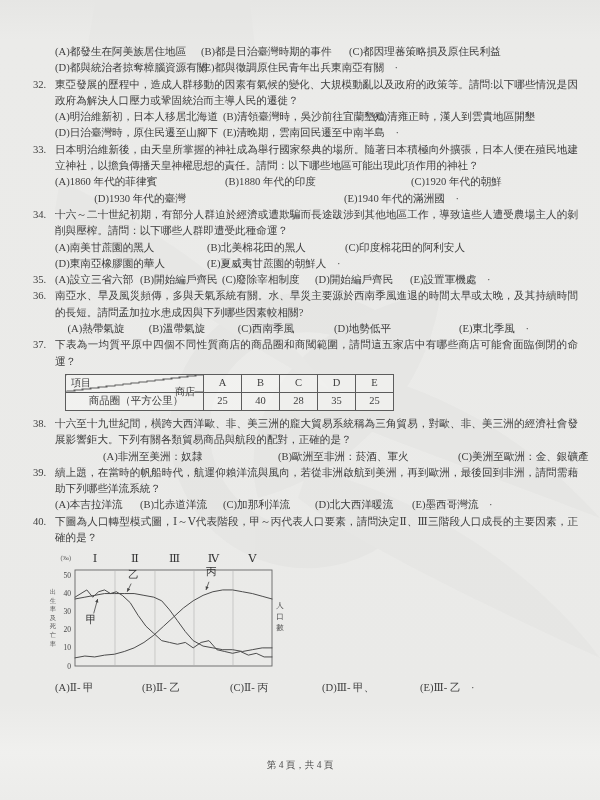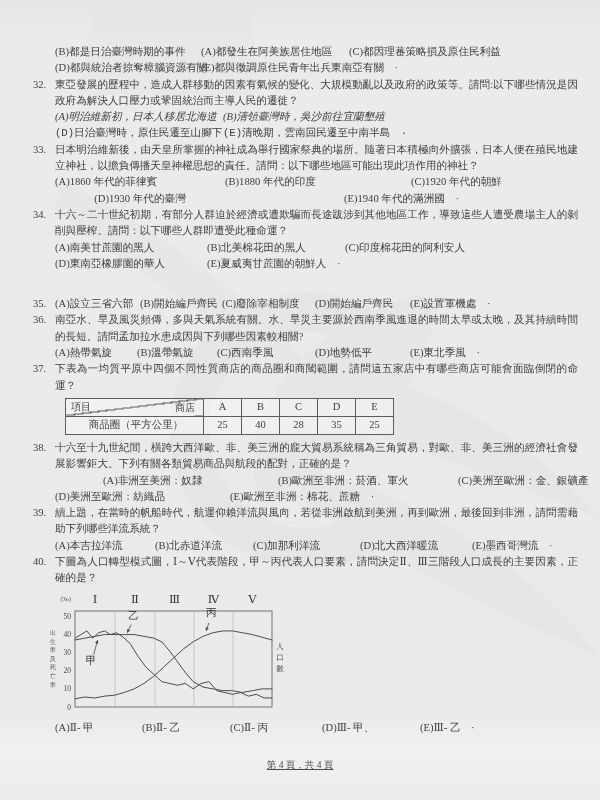--- a/index.html
+++ b/index.html
@@ -12,77 +12,78 @@
   .watermark{position:absolute;inset:0;z-index:0;}
   .content{position:absolute;left:55px;right:22px;top:44px;z-index:1;
     font-size:10.6px;line-height:16.3px;}
   .q{position:relative;}
   .qnum{position:absolute;left:-22px;top:0;}
   .stem{text-align:justify;}
   .optrow{display:grid;}
   .optrow span{white-space:nowrap;overflow:visible;}
   .cols-3n{grid-template-columns:146px 148px 1fr;}
   .cols-2n{grid-template-columns:146px 1fr;}
-  .cols-3g{grid-template-columns:168px 150px 1fr;font-style:italic;}
-  .cols-2g{grid-template-columns:168px 1fr;font-family:Liberation Mono, monospace;}
+  .cols-3g{grid-template-columns:168px 150px 1fr;}
+  .cols-2g{grid-template-columns:168px 1fr;}
   .cols-3w{grid-template-columns:170px 186px 1fr;}
   .cols-2w{grid-template-columns:170px 1fr;text-align:center;}
   .cols-3m{grid-template-columns:152px 138px 1fr;}
   .cols-2m{grid-template-columns:152px 1fr;}
   .cols-3t{grid-template-columns:175px 180px 1fr;margin-left:48px;}
   .cols-2t{grid-template-columns:175px 1fr;}
-  .cols-5a{grid-template-columns:85px 82px 93px 95px 1fr;margin-top:24px;}
-  .cols-5b{grid-template-columns:82px 80px 98px 95px 1fr;}
-  .cols-5c{grid-template-columns:85px 83px 92px 97px 1fr;gap:15px;}
+  .cols-5a{grid-template-columns:85px 82px 93px 95px 1fr;}
+  .cols-5b{grid-template-columns:82px 80px 98px 95px 1fr;text-align:center;}
+  .cols-5c{grid-template-columns:85px 83px 92px 97px 1fr;}
   .cols-5d{grid-template-columns:87px 88px 92px 98px 1fr;}
   table.range{border-collapse:collapse;margin:4px 0 5px 10px;background:rgba(250,250,248,.45);}
   table.range td{border:1px solid #5c5c5c;text-align:center;font-size:10.5px;height:17px;min-width:31px;padding:0 3px;}
   td.diag{width:128px;height:25px;position:relative;padding:0;
     background-image:linear-gradient(to bottom right,transparent calc(50% - 0.6px),#5c5c5c calc(50% - 0.6px),#5c5c5c calc(50% + 0.6px),transparent calc(50% + 0.6px));}
-  td.diag span{position:absolute;font-size:10px;}
+  td.diag span{position:absolute;font-size:10px;margin-top:8px;}
   td.diag .ct{top:1px;right:8px;}
   td.diag .cb{bottom:1px;left:5px;}
   td.rl{text-align:left;padding-left:6px !important;width:128px;}
   .chartwrap{margin:2px 0 0 -10px;}
-  .footer{position:absolute;left:0;right:0;bottom:28px;text-align:center;font-size:9.5px;color:#4a4a4a;z-index:1;text-decoration:underline;}
+  .footer{position:absolute;left:0;right:0;bottom:28px;text-align:center;font-size:9.5px;color:#4a4a4a;z-index:1;}
 </style>
 </head>
 <body>
 
 <svg class="watermark" width="600" height="800" viewBox="0 0 600 800">
   <g opacity="0.55">
     <path d="M 392,348 A 118,118 0 1 0 398,506" fill="none" stroke="#e2e2e0" stroke-width="40"></path>
     <path d="M 420,295 C 300,325 235,415 258,498 C 368,468 428,378 440,298 Z" fill="#e3e3e1"></path>
     <path d="M 298,358 C 420,378 520,428 600,518 C 468,468 358,428 288,398 Z" fill="#e3e3e1"></path>
     <path d="M 308,468 C 430,498 542,578 600,658 C 468,598 348,538 298,498 Z" fill="#e4e4e2"></path>
     <path d="M 60,180 C 160,230 260,300 330,390 C 220,330 120,260 55,210 Z" fill="#e5e5e3"></path>
     <polygon points="95,0 250,0 260,95 80,95" fill="#e6e6e4"></polygon>
   </g>
 </svg>
 
 <div class="content">
 
   <div class="q">
     <div class="optrow cols-3n">
+      <span>(A)都發生在阿美族居住地區</span>
       <span>(B)都是日治臺灣時期的事件</span>
-      <span>(A)都發生在阿美族居住地區</span>
       <span>(C)都因理蕃策略損及原住民利益</span>
     </div>
     <div class="optrow cols-2n">
       <span>(D)都與統治者掠奪樟腦資源有關</span>
       <span>(E)都與徵調原住民青年出兵東南亞有關　·</span>
     </div>
   </div>
 
   <div class="q">
     <span class="qnum">32.</span>
     <div class="stem">東亞發展的歷程中，造成人群移動的因素有氣候的變化、大規模動亂以及政府的政策等。請問:以下哪些情況是因政府為解決人口壓力或鞏固統治而主導人民的遷徙？</div>
     <div class="optrow cols-3g">
       <span>(A)明治維新初，日本人移居北海道</span>
       <span>(B)清領臺灣時，吳沙前往宜蘭墾殖</span>
+      <span>(C)清雍正時，漢人到雲貴地區開墾</span>
     </div>
     <div class="optrow cols-2g">
       <span>(D)日治臺灣時，原住民遷至山腳下</span>
       <span>(E)清晚期，雲南回民遷至中南半島　·</span>
     </div>
   </div>
 
   <div class="q">
     <span class="qnum">33.</span>
     <div class="stem">日本明治維新後，由天皇所掌握的神社成為舉行國家祭典的場所。隨著日本積極向外擴張，日本人便在殖民地建立神社，以擔負傳播天皇神權思想的責任。請問：以下哪些地區可能出現此項作用的神社？</div>
@@ -162,24 +163,20 @@
       </table>
   </div>
 
   <div class="q">
     <span class="qnum">38.</span>
     <div class="stem">十六至十九世紀間，橫跨大西洋歐、非、美三洲的龐大貿易系統稱為三角貿易，對歐、非、美三洲的經濟社會發展影響鉅大。下列有關各類貿易商品與航段的配對，正確的是？</div>
     <div class="optrow cols-3t">
       <span>(A)非洲至美洲：奴隸</span>
       <span>(B)歐洲至非洲：菸酒、軍火</span>
       <span>(C)美洲至歐洲：金、銀礦產</span>
-    </div>
-    <div class="optrow cols-2t">
-      <span>(D)美洲至歐洲：紡織品</span>
-      <span>(E)歐洲至非洲：棉花、蔗糖　·</span>
     </div>
   </div>
 
   <div class="q">
     <span class="qnum">39.</span>
     <div class="stem">續上題，在當時的帆船時代，航運仰賴洋流與風向，若從非洲啟航到美洲，再到歐洲，最後回到非洲，請問需藉助下列哪些洋流系統？</div>
     <div class="optrow cols-5c">
       <span>(A)本吉拉洋流</span>
       <span>(B)北赤道洋流</span>
       <span>(C)加那利洋流</span>

